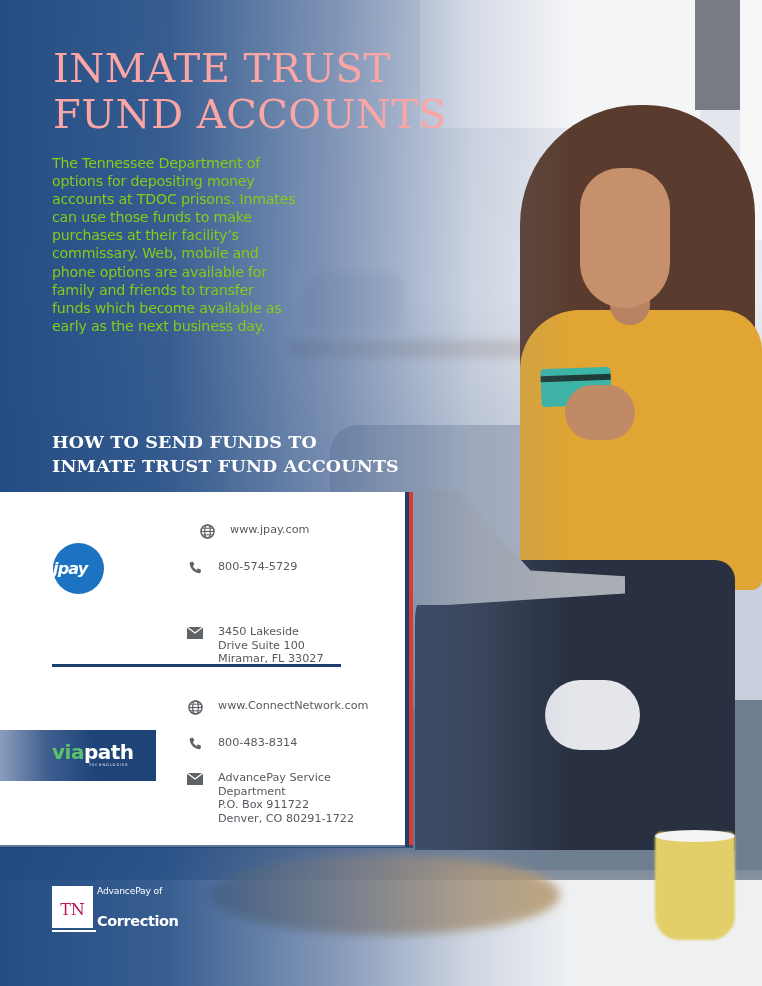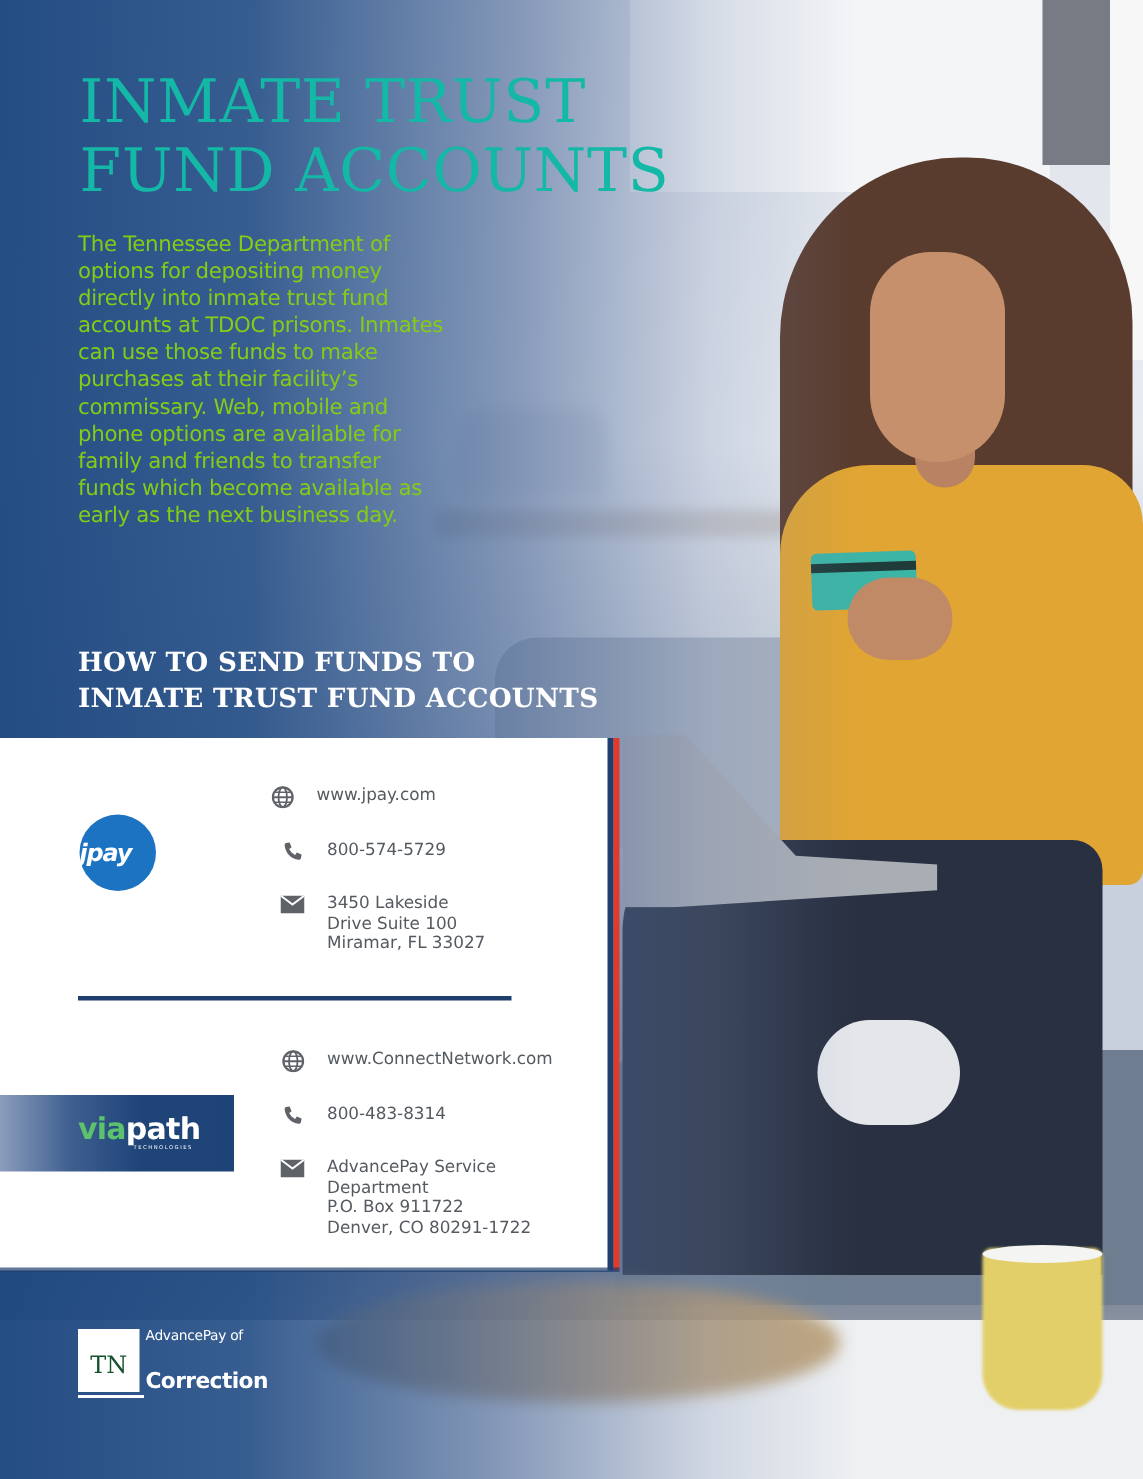--- a/index.html
+++ b/index.html
@@ -35,21 +35,21 @@
   .table { position: absolute; left: 0; top: 880px; width: 762px; height: 106px; background: #eef0f2; }
   .bowl { position: absolute; left: 210px; top: 855px; width: 350px; height: 80px; border-radius: 50%; background: #b99a6c; filter: blur(5px); opacity: .85; }
   .cup { position: absolute; left: 655px; top: 832px; width: 80px; height: 108px; background: #e3cf6a; border-radius: 6px 6px 24px 24px; filter: blur(1px); }
   .cup-rim { position: absolute; left: 655px; top: 830px; width: 80px; height: 12px; background: #f4f4f2; border-radius: 50%; }
 
   
   .overlay { position: absolute; inset: 0;
     background: linear-gradient(90deg, rgba(30,72,128,0.97) 0%, rgba(36,78,134,0.9) 22%, rgba(70,100,150,0.6) 45%, rgba(120,140,180,0.25) 62%, rgba(200,210,225,0) 75%); }
 
   
-  .title { position: absolute; left: 53px; top: 45px; color: #14b8a6; font-family: "DejaVu Serif", serif; font-size: 40px; line-height: 46px; letter-spacing: 0.5px; font-weight: normal; }
+  .title { position: absolute; left: 53px; top: 45px; color: #fca5a5; font-family: "DejaVu Serif", serif; font-size: 40px; line-height: 46px; letter-spacing: 0.5px; font-weight: normal; }
   .intro { position: absolute; left: 52px; top: 154px; width: 260px; color: #84cc16; font-size: 14.2px; line-height: 18.1px; letter-spacing: -0.2px; }
   .subhead { position: absolute; left: 52px; top: 430px; color: #fff; font-family: "DejaVu Serif", serif; font-size: 17.5px; line-height: 24px; letter-spacing: 0.2px; font-weight: bold; }
 
   .panel { position: absolute; left: 0; top: 492px; width: 407px; height: 355px; background: #ffffff; }
   .bar-blue { position: absolute; left: 405px; top: 492px; width: 4px; height: 355px; background: #1e3f6e; }
   .bar-red { position: absolute; left: 409px; top: 492px; width: 4px; height: 355px; background: #e03a2c; }
   .panel-shadow { position: absolute; left: 0; top: 845px; width: 413px; height: 3px; background: #1e3f6e; opacity: .7; }
 
   .jpay-logo { position: absolute; left: 53px; top: 543px; width: 51px; height: 51px; border-radius: 50%; background: #1c73c2; display: flex; align-items: center; justify-content: flex-start; }
   .jpay-text { color: #fff; font-family: "DejaVu Sans", sans-serif; font-weight: bold; font-style: italic; font-size: 16px; letter-spacing: -0.8px; }
@@ -60,21 +60,21 @@
     background: linear-gradient(90deg, #8b9dbb 0%, #3f5f90 30%, #1e4478 60%, #1d4377 100%); }
   .viapath-text { position: absolute; left: 52px; top: 10px; color: #5cc26e; font-size: 20px; font-weight: bold; letter-spacing: -0.5px; }
   .viapath-text .wh { color: #ffffff; }
   .viapath-sub { position: absolute; left: 89px; top: 33px; color: #ffffff; font-size: 3.5px; letter-spacing: 1px; }
 
   .contact { position: absolute; display: flex; align-items: flex-start; color: #555a60; font-size: 11.2px; line-height: 13.5px; }
   .contact .ic { width: 18px; height: 16px; margin-right: 14px; display: flex; align-items: center; justify-content: center; flex-shrink: 0; }
   .contact .ic svg { display: block; }
 
   .tn-logo { position: absolute; left: 52px; top: 886px; display: flex; align-items: flex-end; }
-  .tn-box { width: 41px; height: 42px; background: #ffffff; color: #14532d; font-family: "DejaVu Serif", serif; font-size: 16px; display: flex; align-items: center; justify-content: center; padding-top: 4px; }
+  .tn-box { width: 41px; height: 42px; background: #ffffff; color: #be185d; font-family: "DejaVu Serif", serif; font-size: 16px; display: flex; align-items: center; justify-content: center; padding-top: 4px; }
   .tn-underline { position: absolute; left: 0; top: 44px; width: 44px; height: 2px; background: #fff; }
   .tn-words { margin-left: 4px; color: #fff; line-height: 1; }
   .tn-dept { font-size: 9.2px; letter-spacing: -0.2px; }
   .tn-corr { font-size: 14.5px; font-weight: bold; letter-spacing: -0.4px; margin-top: 18px; }
 </style>
 </head>
 <body>
 
 <div class="bg">
   <div class="bg-room"></div>
@@ -105,21 +105,20 @@
 </div>
 
 <h1 class="title">
   <div>INMATE TRUST</div>
   <div>FUND ACCOUNTS</div>
 </h1>
 
 <div class="intro">
   <div>The Tennessee Department of</div>
   <div>options for depositing money</div>
-  <div>directly into inmate trust fund</div>
   <div>accounts at TDOC prisons. Inmates</div>
   <div>can use those funds to make</div>
   <div>purchases at their facility’s</div>
   <div>commissary. Web, mobile and</div>
   <div>phone options are available for</div>
   <div>family and friends to transfer</div>
   <div>funds which become available as</div>
   <div>early as the next business day.</div>
 </div>
 
@@ -129,41 +128,41 @@
 </h2>
 
 <div class="panel"></div>
 <div class="bar-blue"></div>
 <div class="bar-red"></div>
 
 <div class="jpay-logo">
   <span class="jpay-text">jpay</span>
 </div>
 
-<div class="contact" style="left:179px; top:523px;">
+<div class="contact" style="left:198px; top:523px;">
   <span class="ic">
     <svg width="15" height="15" viewBox="0 0 16 16">
         <circle cx="8" cy="8" r="7" fill="none" stroke="#5f6368" stroke-width="1.6"></circle>
         <ellipse cx="8" cy="8" rx="3" ry="7" fill="none" stroke="#5f6368" stroke-width="1.3"></ellipse>
         <line x1="1" y1="8" x2="15" y2="8" stroke="#5f6368" stroke-width="1.3"></line>
         <line x1="2.2" y1="4.5" x2="13.8" y2="4.5" stroke="#5f6368" stroke-width="1.1"></line>
         <line x1="2.2" y1="11.5" x2="13.8" y2="11.5" stroke="#5f6368" stroke-width="1.1"></line>
       </svg>
   </span>
   <span>www.jpay.com</span>
 </div>
 <div class="contact" style="left:186px; top:560px;">
   <span class="ic">
     <svg width="14" height="14" viewBox="0 0 16 16">
         <path d="M3.2 1.2l2.6-.4 1.5 3.6-1.8 1.3c.9 2 2.5 3.6 4.5 4.5l1.3-1.8 3.6 1.5-.4 2.6c-.2.9-1 1.5-1.9 1.4C7 13.3 2.7 9 2 3.1c-.1-.9.4-1.7 1.2-1.9z" fill="#5f6368"></path>
       </svg>
   </span>
   <span>800-574-5729</span>
 </div>
-<div class="contact" style="left:186px; top:595px;justify-content:flex-end;">
+<div class="contact" style="left:186px; top:625px;justify-content:flex-end;">
   <span class="ic">
     <svg width="16" height="12" viewBox="0 0 16 12">
         <rect x="0" y="0" width="16" height="12" fill="#5f6368"></rect>
         <path d="M0 0l8 6 8-6" fill="none" stroke="#fff" stroke-width="1.3"></path>
       </svg>
   </span>
   <span>
     <div>3450 Lakeside</div>
     <div>Drive Suite 100</div>
     <div>Miramar, FL 33027</div>

